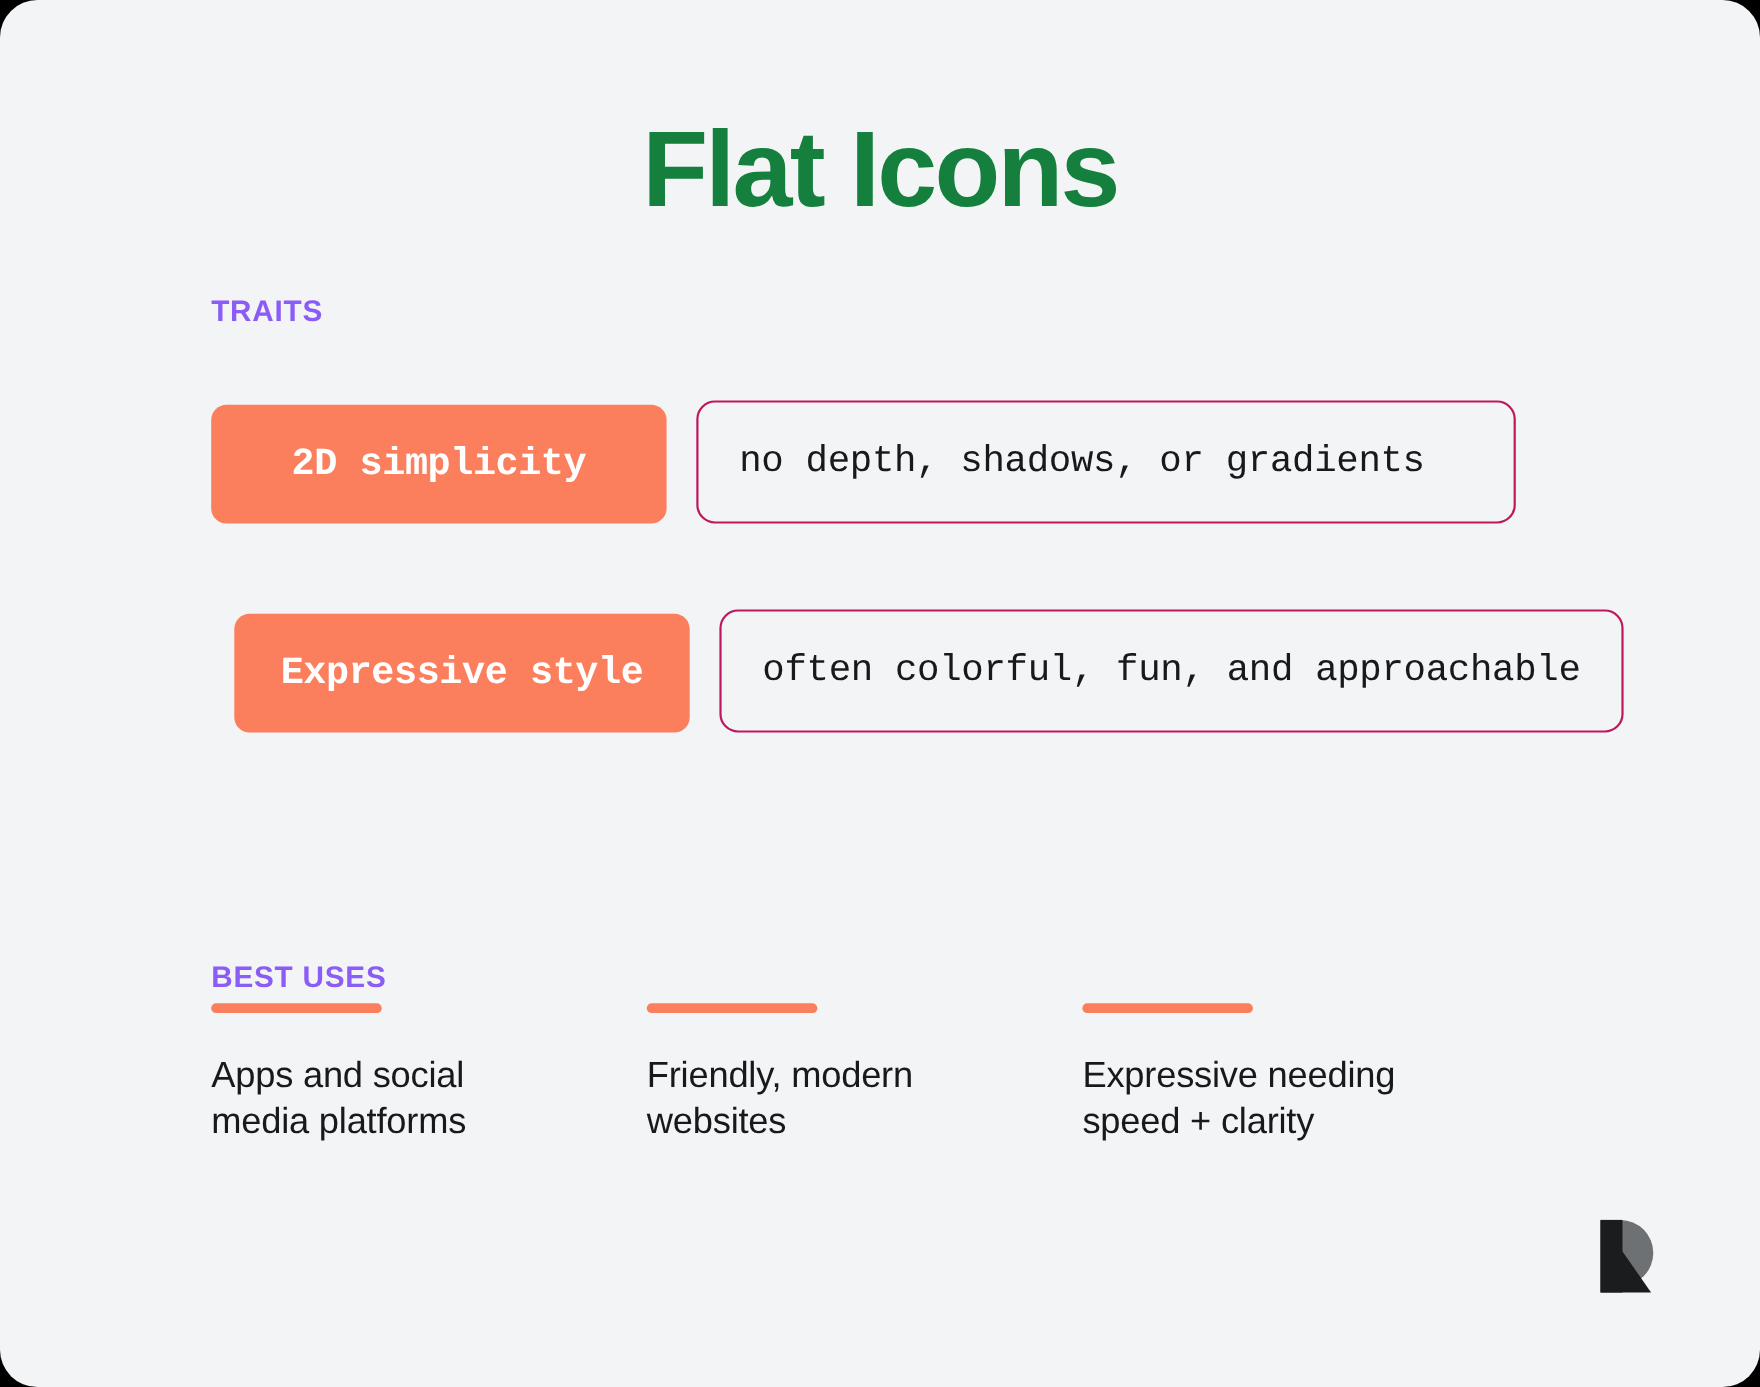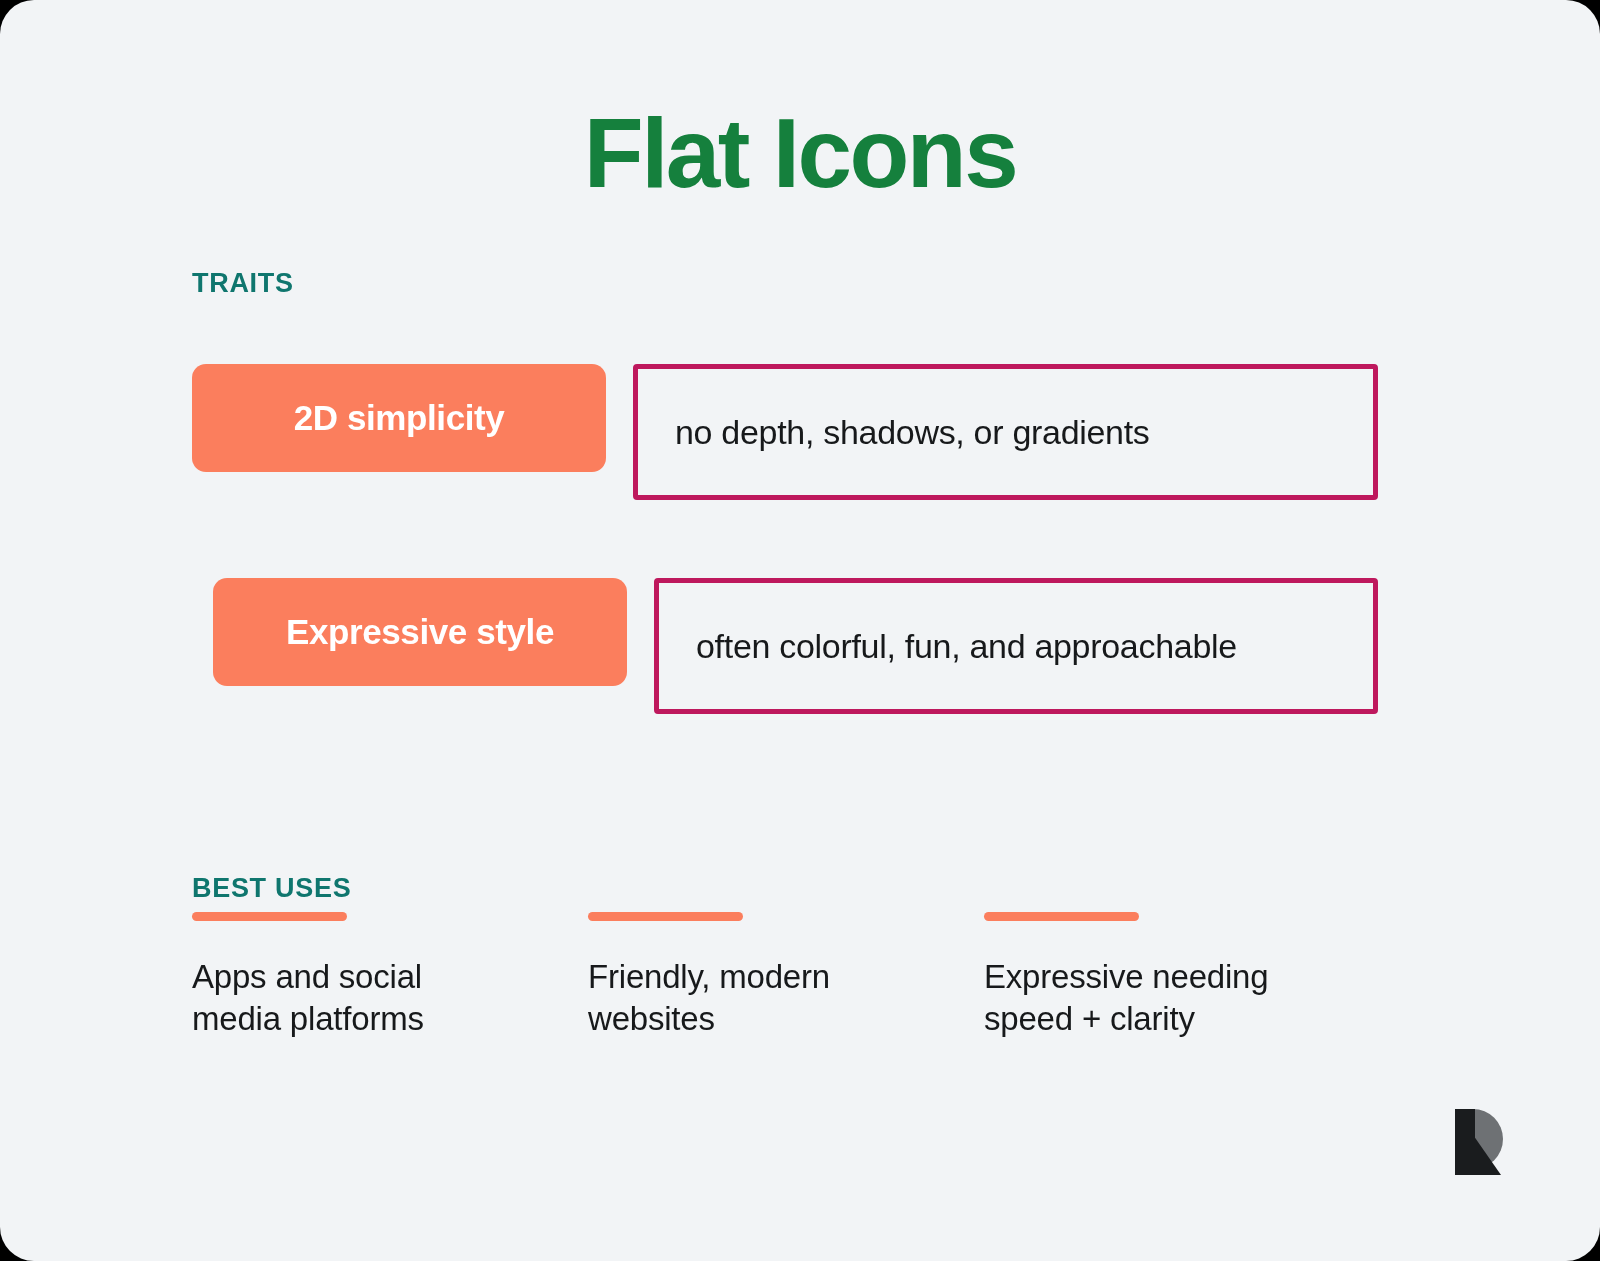--- a/index.html
+++ b/index.html
@@ -42,37 +42,38 @@
     white-space: nowrap;
   }
 
   
   .section-label {
     position: absolute;
     left: 192px;
     font-size: 27px;
     font-weight: 700;
     letter-spacing: 0.7px;
-    color: #0f766e;
+    color: #8b5cf6;
     text-transform: uppercase;
   }
   #traits-label  { top: 268px; }
   #bestuses-label{ top: 873px; }
 
   
   .traits-list {
     position: absolute;
     left: 192px;
     top: 364px;
     width: 1186px;
   }
   .trait-row {
     display: flex;
-    align-items: flex-start;
+    align-items: flex-end;
     margin-bottom: 39px;
+    font-family: Liberation Mono, monospace;
   }
   .trait-row:last-child { margin-bottom: 0; padding-left: 21px; }
 
   .trait-pill {
     width: 414px;
     height: 108px;
     background: #FB7E5D;
     border-radius: 14px;
     display: flex;
     align-items: center;
@@ -87,23 +88,23 @@
     letter-spacing: -0.4px;
     line-height: 40px;
     text-align: center;
     white-space: nowrap;
   }
 
   .trait-spacer { width: 27px; flex: 0 0 auto; }
 
   .trait-box {
     flex: 1 1 auto;
-    height: 136px;
-    border: 5px solid #be185d;
-    border-radius: 4px;
+    height: 112px;
+    border: 2px solid #be185d;
+    border-radius: 17px;
     background: transparent;
     display: flex;
     align-items: center;
     box-sizing: border-box;
     padding: 0 37px;
   }
   .trait-box-text {
     color: #17191B;
     font-size: 34px;
     font-weight: 400;

